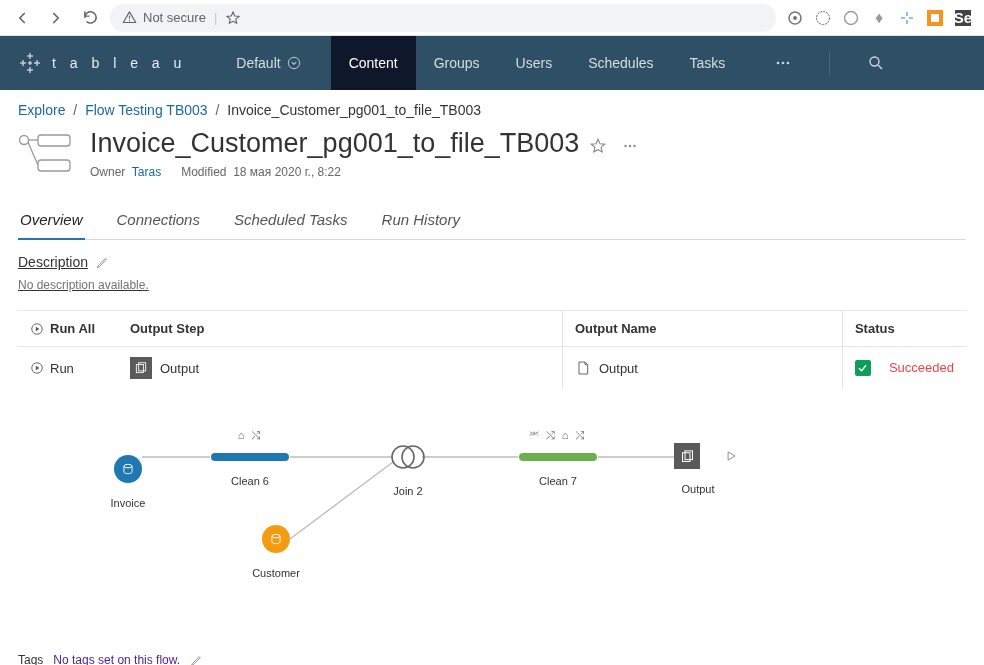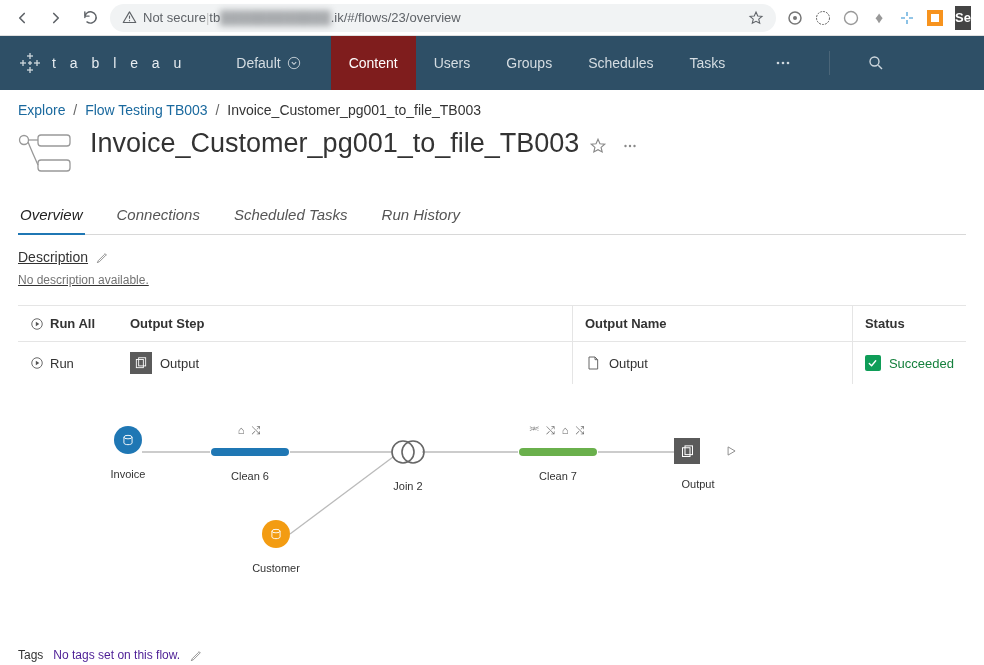--- a/index.html
+++ b/index.html
@@ -1,35 +1,35 @@
 <!DOCTYPE html>
 <html><head>
 <meta charset="utf-8">
 <style>
 * { box-sizing: border-box; margin: 0; padding: 0; }
 body { font-family: "Segoe UI", Arial, sans-serif; font-size: 13px; color: #333; background: #fff; width: 984px; }
 
 
 .browser-bar { height: 36px; background: #fff; display: flex; align-items: center; padding: 0 8px; gap: 6px; border-bottom: 1px solid #e0e0e0; }
 .nav-btn { width: 28px; height: 28px; display: flex; align-items: center; justify-content: center; color: #5f6368; cursor: pointer; border-radius: 14px; }
-.url-bar { flex: 1; height: 28px; background: #f1f3f4; border-radius: 14px; display: flex; align-items: center; padding: 10px 12px; color: #5f6368; font-size: 13px; }
+.url-bar { flex: 1; height: 28px; background: #f1f3f4; border-radius: 14px; display: flex; align-items: center; padding: 10px 12px; gap: 8px; color: #5f6368; font-size: 13px; }
 .url-bar .warn { display: flex; align-items: center; gap: 6px; }
 .url-bar .url-text { flex: 1; }
 .url-bar .star { color: #5f6368; }
 .ext-icons { display: flex; gap: 10px; align-items: center; padding: 0 4px; }
 .ext-icon { width: 18px; height: 18px; display: flex; align-items: center; justify-content: center; }
 
 
 .tb-header { height: 54px; background: #2e4f66; display: flex; align-items: center; padding: 0 18px; gap: 20px; color: #cfd8de; }
 .tb-logo { display: flex; align-items: center; gap: 10px; }
 .tb-logo-text { font-size: 14px; letter-spacing: 5px; color: #e8edf1; font-weight: 300; }
 .site-picker { display: flex; align-items: center; gap: 6px; font-size: 14px; cursor: pointer; margin-left: 30px; color: #d5dde2;}
 .tb-nav { display: flex; height: 100%; margin-left: 10px; }
 .tb-nav-item { height: 100%; display: flex; align-items: center; padding: 0 18px; font-size: 14px; cursor: pointer; color: #d5dde2; }
-.tb-nav-item.active { background: #7f1d1d; color: #fff; }
+.tb-nav-item.active { background: #0f172a; color: #fff; }
 .tb-more { width: 40px; display: flex; align-items: center; justify-content: center; cursor: pointer; }
 .tb-sep { width: 1px; height: 24px; background: #4a6578; margin: 0 6px; }
 .tb-search { width: 40px; display: flex; align-items: center; justify-content: center; cursor: pointer; }
 
 
 .content { padding: 12px 18px 0 18px; }
 .breadcrumb { font-size: 14px; margin-bottom: 10px; }
 .breadcrumb a { color: #1a699e; text-decoration: none; }
 .breadcrumb .sep { color: #666; margin: 0 4px; }
 
@@ -53,21 +53,21 @@
 
 
 .out-table { width: 100%; border-collapse: collapse; }
 .out-table th, .out-table td { text-align: left; padding: 10px 12px; font-size: 13px; border-top: 1px solid #e5e5e5; }
 .out-table th { font-weight: 600; color: #333; border-top: 1px solid #e5e5e5; border-bottom: 1px solid #e5e5e5; background: #fff;}
 .out-table .col-sep { border-left: 1px solid #e5e5e5; }
 .run-cell { display: flex; align-items: center; gap: 6px; }
 .step-cell { display: flex; align-items: center; gap: 8px; }
 .step-icon { width: 22px; height: 22px; background: #5a5a5a; display: flex; align-items: center; justify-content: center; }
 .file-icon-box { display: flex; align-items: center; gap: 8px; }
-.status-cell { display: flex; align-items: center; gap: 8px; color: #15803d; }
+.status-cell { display: flex; align-items: flex-start; gap: 18px; color: #ef4444; }
 .status-check { width: 16px; height: 16px; background: #0f9d58; display: flex; align-items: center; justify-content: center; border-radius: 2px;}
 
 
 .flow-diagram { position: relative; height: 200px; margin-top: 30px; }
 .node { position: absolute; text-align: center; width: 80px; }
 .node-circle { width: 28px; height: 28px; border-radius: 50%; margin: 0 auto; display: flex; align-items: center; justify-content: center; }
 .node-bar { width: 78px; height: 8px; border-radius: 4px; margin: 10px auto 0; }
 .node-label { font-size: 11px; color: #333; margin-top: 14px; }
 .node-annot { font-size: 11px; color: #666; margin-bottom: 2px; height: 14px;}
 .output-node-box { width: 26px; height: 26px; background: #5a5a5a; margin: 0 auto; display: flex; align-items: center; justify-content: center;}
@@ -102,23 +102,20 @@
   <div class="url-bar">
     <div class="warn">
       <svg width="15" height="15" viewBox="0 0 24 24">
           <path d="M12 3 L22 20 H2 Z" fill="none" stroke="#5f6368" stroke-width="1.8" stroke-linejoin="round"></path>
           <line x1="12" y1="9" x2="12" y2="14" stroke="#5f6368" stroke-width="1.8"></line>
           <circle cx="12" cy="17" r="1" fill="#5f6368"></circle>
         </svg>
       <span>Not secure</span>
     </div>
     <span style="color:#c4c4c4">|</span>
-    <span class="url-text">
-      <span>tb</span><span style="filter: blur(3px); opacity:0.5;">████████████</span><span>.ik/#/flows/23/overview</span>
-    </span>
     <span class="star">
       <svg width="16" height="16" viewBox="0 0 24 24">
           <path d="M12 3l2.6 6 6.4.5-4.9 4.3 1.5 6.2L12 17l-5.6 3 1.5-6.2L3 9.5l6.4-.5z" fill="none" stroke="#5f6368" stroke-width="1.6"></path>
         </svg>
     </span>
   </div>
   <div class="ext-icons">
     <div class="ext-icon">
         <svg width="16" height="16" viewBox="0 0 16 16">
           <circle cx="8" cy="8" r="6" fill="none" stroke="#777" stroke-width="1.5"></circle>
@@ -140,21 +137,21 @@
         <svg width="16" height="16" viewBox="0 0 16 16">
           <path d="M2 8h4M10 8h4M8 2v4M8 10v4" stroke="#6fb3e0" stroke-width="1.6"></path>
         </svg>
       </div>
     <div class="ext-icon">
         <div style="width:16px;height:16px;background:#f7931e;display:flex;align-items:center;justify-content:center;">
           <div style="width:8px;height:8px;background:#fff;"></div>
         </div>
       </div>
     <div class="ext-icon">
-        <div style="width:16px;height:24px;background:#444;color:#fff;font-size:13px;display:flex;align-items:center;justify-content:center;font-weight:bold;">Se</div>
+        <div style="width:16px;height:16px;background:#444;color:#fff;font-size:15px;display:flex;align-items:center;justify-content:center;font-weight:bold;">Se</div>
       </div>
   </div>
 </div>
 
 <div class="tb-header">
   <div class="tb-logo">
     <svg width="24" height="24" viewBox="0 0 24 24">
       <g stroke="#cfd8de" stroke-width="1.3">
         <line x1="12" y1="2" x2="12" y2="8"></line>
           <line x1="9" y1="5" x2="15" y2="5"></line>
@@ -172,22 +169,22 @@
   </div>
   <div class="site-picker">
     <span>Default</span>
     <svg width="14" height="14" viewBox="0 0 16 16">
         <circle cx="8" cy="8" r="6.5" fill="none" stroke="#cfd8de" stroke-width="1"></circle>
         <path d="M5.5 7l2.5 2.5L10.5 7" stroke="#cfd8de" stroke-width="1.2" fill="none"></path>
       </svg>
   </div>
   <div class="tb-nav">
     <div class="tb-nav-item active">Content</div>
+    <div class="tb-nav-item">Groups</div>
     <div class="tb-nav-item">Users</div>
-    <div class="tb-nav-item">Groups</div>
     <div class="tb-nav-item">Schedules</div>
     <div class="tb-nav-item">Tasks</div>
   </div>
   <div class="tb-more">
     <svg width="20" height="20" viewBox="0 0 24 24">
         <circle cx="6" cy="12" r="1.6" fill="#cfd8de"></circle>
         <circle cx="12" cy="12" r="1.6" fill="#cfd8de"></circle>
         <circle cx="18" cy="12" r="1.6" fill="#cfd8de"></circle>
       </svg>
   </div>
@@ -229,20 +226,27 @@
               </svg>
           </span>
           <span>
             <svg width="18" height="18" viewBox="0 0 24 24">
                 <circle cx="6" cy="12" r="1.6" fill="#888"></circle>
                 <circle cx="12" cy="12" r="1.6" fill="#888"></circle>
                 <circle cx="18" cy="12" r="1.6" fill="#888"></circle>
               </svg>
           </span>
         </div>
+      </div>
+      <div class="meta-row">
+        <span>Owner</span>&nbsp;
+        <a href="#">Taras</a>
+        &nbsp;&nbsp;&nbsp;&nbsp;
+        <span>Modified</span>&nbsp;
+        <span>18 мая 2020 г., 8:22</span>
       </div>
     </div>
   </div>
 
   <div class="tabs">
     <div class="tab active">Overview</div>
     <div class="tab">Connections</div>
     <div class="tab">Scheduled Tasks</div>
     <div class="tab">Run History</div>
   </div>
@@ -323,21 +327,21 @@
 
   <div class="flow-diagram">
     <svg width="720" height="200" style="position:absolute;left:0;top:0;">
       <line x1="124" y1="38" x2="192" y2="38" stroke="#bbb" stroke-width="1.3"></line>
       <line x1="272" y1="38" x2="375" y2="38" stroke="#bbb" stroke-width="1.3"></line>
       <line x1="272" y1="120" x2="375" y2="43" stroke="#bbb" stroke-width="1.3"></line>
       <line x1="404" y1="38" x2="500" y2="38" stroke="#bbb" stroke-width="1.3"></line>
       <line x1="580" y1="38" x2="656" y2="38" stroke="#bbb" stroke-width="1.3"></line>
     </svg>
 
-    <div class="node" style="left:70px;top:12px;">
+    <div class="node" style="left:70px;top:36px;">
       <div class="node-circle" style="background:#1f77b4;">
         <svg width="14" height="14" viewBox="0 0 24 24">
             <ellipse cx="12" cy="7" rx="7" ry="3" fill="none" stroke="#fff" stroke-width="1.6"></ellipse>
             <path d="M5 7v10c0 1.7 3.1 3 7 3s7-1.3 7-3V7" fill="none" stroke="#fff" stroke-width="1.6"></path>
           </svg>
       </div>
       <div class="node-label">Invoice</div>
     </div>
 
     <div class="node" style="left:192px;top:10px;">

